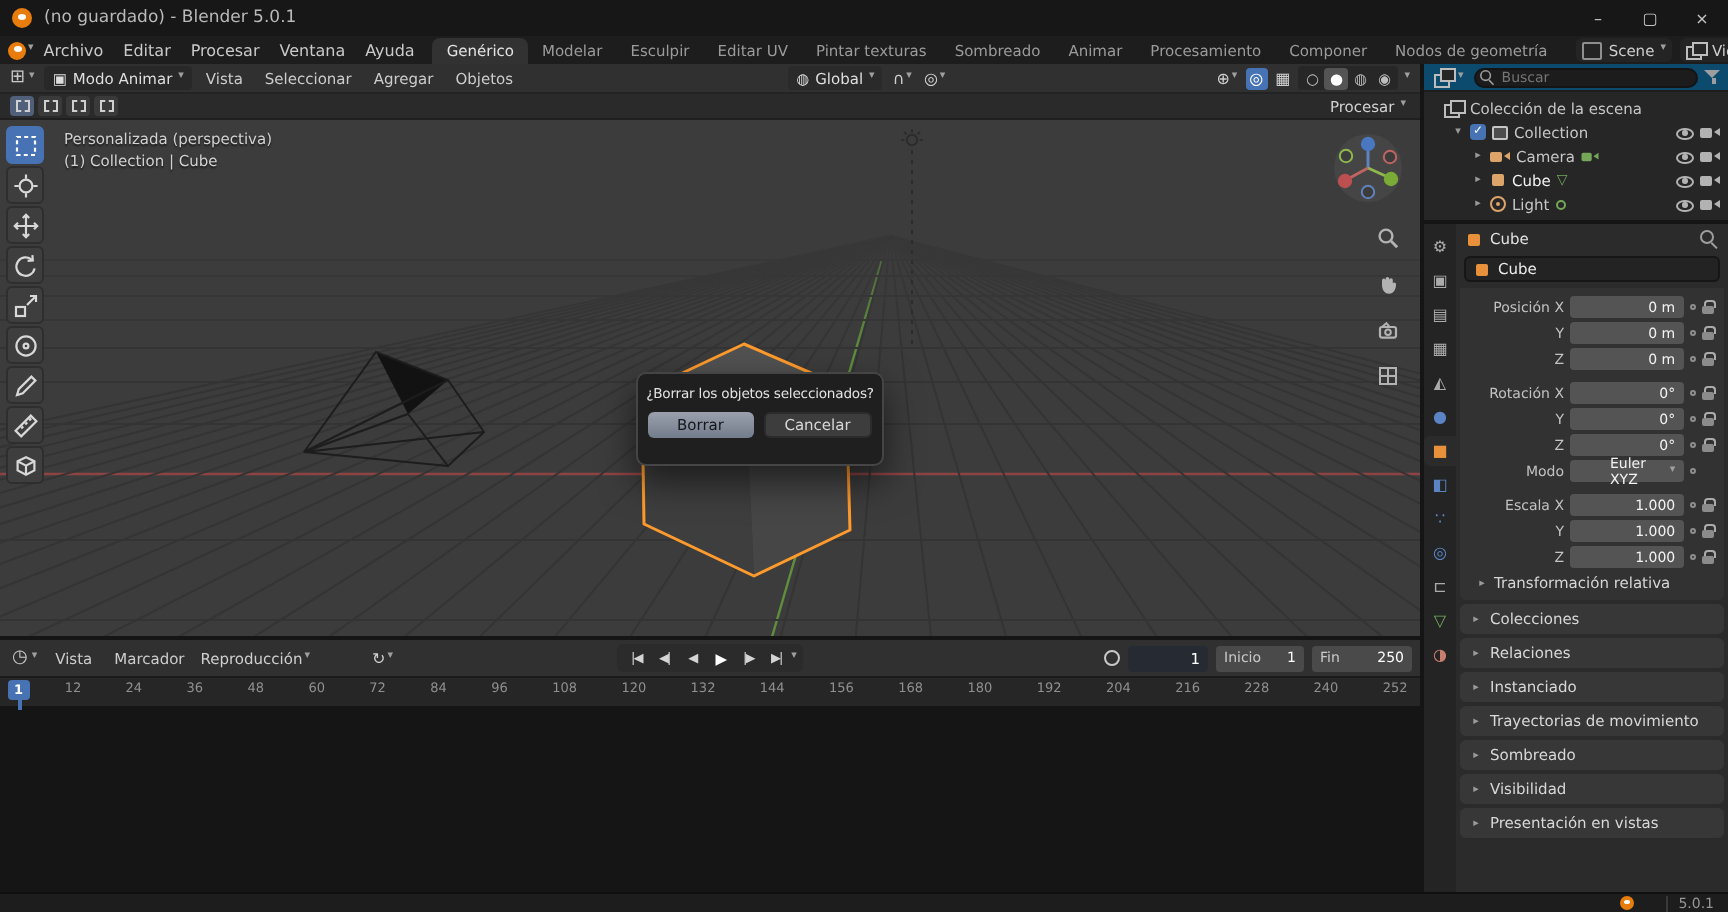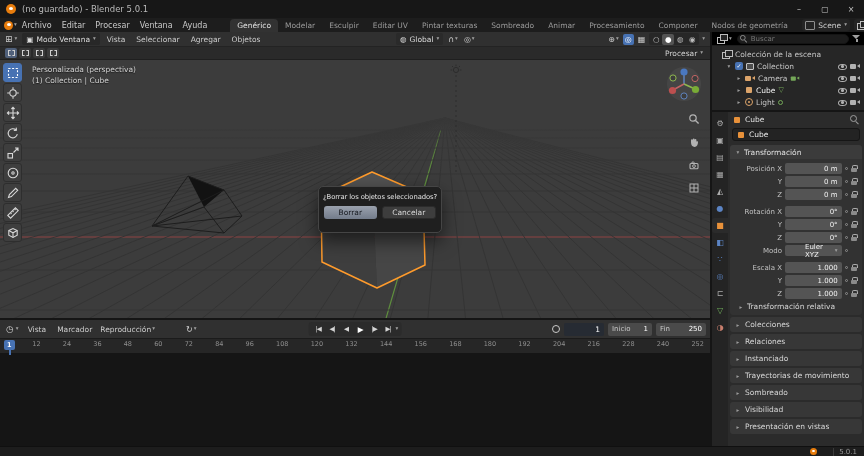--- a/index.html
+++ b/index.html
@@ -13,21 +13,21 @@
 .titlebar .title{font-size:8.5px;color:#b9b9b9}
 .winbtns{margin-left:auto;display:flex;height:100%}
 .winbtn{width:26px;display:flex;align-items:center;justify-content:center;color:#c4c4c4;font-size:8px}
 
 
 .menubar{position:absolute;top:18px;left:0;right:0;height:14px;background:#1d1d1d;display:flex;align-items:stretch;padding-left:4px}
 .mb-left{display:flex;align-items:center;gap:1px}
 .blogo.sm{width:9px;height:9px}
 .caret{font-size:5.5px;color:#9f9f9f;line-height:1}
 .menu-item{padding:0 5px;font-size:8px;color:#c9c9c9;display:flex;align-items:center}
-.ws-tabs{display:flex;align-items:flex-end;margin-left:18px;width:572px;overflow:hidden;flex:none}
+.ws-tabs{display:flex;align-items:flex-end;margin-left:4px;width:572px;overflow:hidden;flex:none}
 .ws-tab{flex:none;padding:2px 7px 2px;font-size:7.5px;color:#9b9b9b;white-space:nowrap;border-radius:4px 4px 0 0}
 .ws-tab.active{background:#323232;color:#e4e4e4}
 .topbar-right{margin-left:auto;display:flex;align-items:center;gap:4px;padding-right:5px}
 .tb-ico{width:10px;height:9px;border:1px solid #8f8f8f;border-radius:1px}
 .sel{display:flex;align-items:center;gap:3px;height:12px;padding:0 3px;font-size:7.5px;color:#cfcfcf;background:#242424;border-radius:3px}
 
 
 #main{position:absolute;top:32px;left:0;width:864px;height:414px;background:#151515}
 .col-left{position:absolute;left:0;top:0;width:710px;height:414px}
 .col-right{position:absolute;left:712px;top:0;width:152px;height:414px}
@@ -84,21 +84,21 @@
 .rangefield .lbl{color:#c9c9c9}
 .rangefield .val{color:#fff}
 .tl-ruler{height:15px;background:#262626;border-top:1px solid #1b1b1b;position:relative}
 .ticks{position:absolute;inset:1px 6px 0;display:flex;justify-content:space-between}
 .tick{font-size:6.5px;color:#8f8f8f}
 .playhead{position:absolute;left:4px;top:1px;background:#4772b3;color:#fff;font-size:6.5px;font-weight:bold;padding:0 3px;height:10px;line-height:10px;border-radius:2px;z-index:2}
 .playhead::after{content:"";position:absolute;left:50%;top:10px;width:1.5px;height:5px;background:#4772b3}
 
 
 .outliner{height:78px;background:#262626;display:flex;flex-direction:column}
-.ol-header{height:14px;background:#000000;display:flex;align-items:center;gap:3px;padding:0 3px;border-bottom:1px solid #1d1d1d}
+.ol-header{height:14px;background:#0c4a6e;display:flex;align-items:center;gap:3px;padding:0 3px;border-bottom:1px solid #1d1d1d}
 .search{position:relative;flex:1}
 .search input{width:100%;height:10px;background:#1c1c1c;border:1px solid #141414;border-radius:6px;color:#9a9a9a;font-size:7px;padding:0 2px 0 13px;outline:none}
 .i-mag{width:9px;height:9px;position:relative;display:inline-block;flex:none}
 .i-mag::before{content:"";position:absolute;left:0;top:0;width:5px;height:5px;border:1.2px solid #9e9e9e;border-radius:50%}
 .i-mag::after{content:"";position:absolute;left:5.8px;top:5.8px;width:3.6px;height:1.3px;background:#9e9e9e;transform:rotate(45deg);transform-origin:0 0}
 .search .i-mag{position:absolute;left:3px;top:1.5px;transform:scale(.8);transform-origin:0 0}
 .i-funnel{width:9px;height:9px;position:relative;flex:none}
 .i-funnel::before{content:"";position:absolute;left:0;top:1px;border-left:4.5px solid transparent;border-right:4.5px solid transparent;border-top:4px solid #9e9e9e}
 .i-funnel::after{content:"";position:absolute;left:4px;top:4.5px;width:1.5px;height:3.5px;background:#9e9e9e}
 .ol-row{height:12px;display:flex;align-items:center;gap:3px;font-size:7.5px;color:#c6c6c6;padding-right:4px}
@@ -211,21 +211,21 @@
 
     <div class="col-left">
 
       <div class="vp-header">
         <span class="ebtn">
           <span>⊞</span>
           <span class="caret">▾</span>
         </span>
         <div class="mode-w">
           <span>▣</span>
-          <span>Modo Ventana</span>
+          <span>Modo Animar</span>
           <span class="caret">▾</span>
         </div>
         <span class="hmenu">Vista</span>
         <span class="hmenu">Seleccionar</span>
         <span class="hmenu">Agregar</span>
         <span class="hmenu">Objetos</span>
         <div class="vph-center">
           <div class="wdg">
             <span>◍</span>
             <span>Global</span>
@@ -628,24 +628,20 @@
             <span class="sp"></span>
             <span class="i-mag"></span>
           </div>
           <div class="pname">
             <div class="namefield">
               <span class="i-cube" style="color:#e8913a"></span>
               <span>Cube</span>
             </div>
           </div>
 
-          <div class="panel-h">
-            <span class="arr">▾</span>
-            <span>Transformación</span>
-          </div>
           <div class="panel-b">
             <div class="frow">
               <span class="flabel">Posición X</span>
               <span class="ffield">0 m</span>
               <span class="fdot"></span>
               <span class="i-lock"></span>
             </div>
             <div class="frow">
               <span class="flabel">Y</span>
               <span class="ffield">0 m</span>

